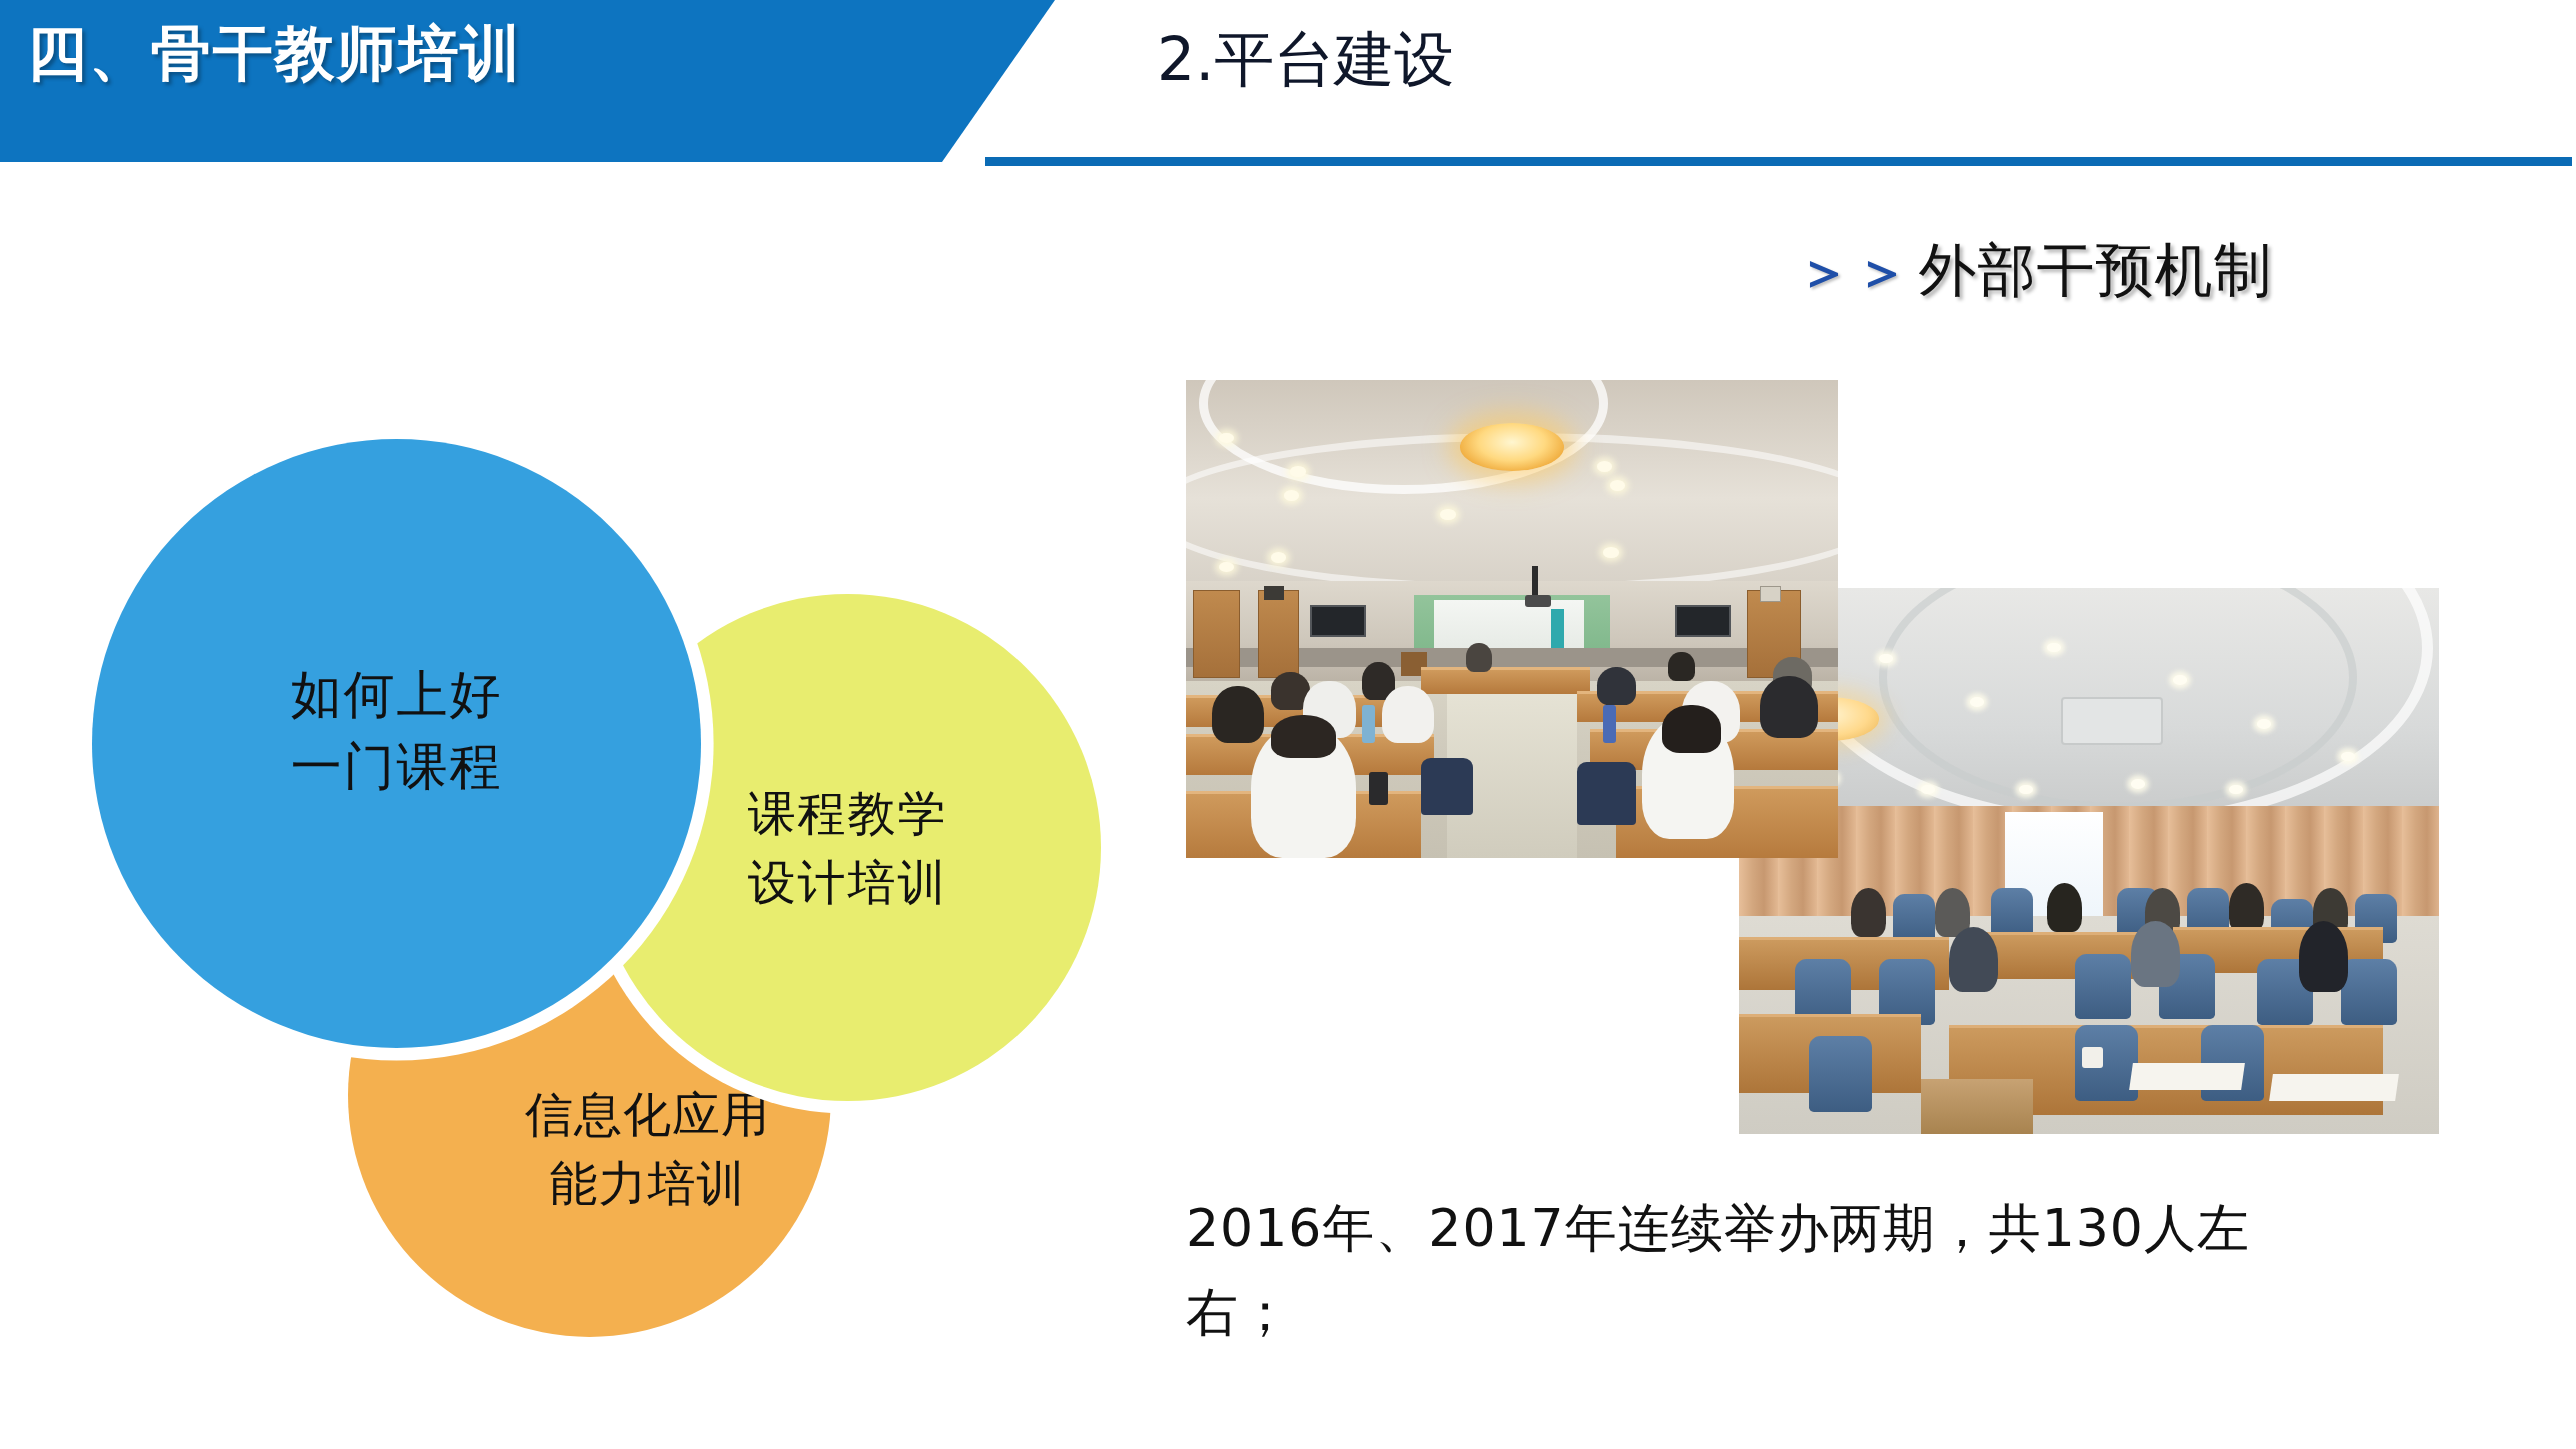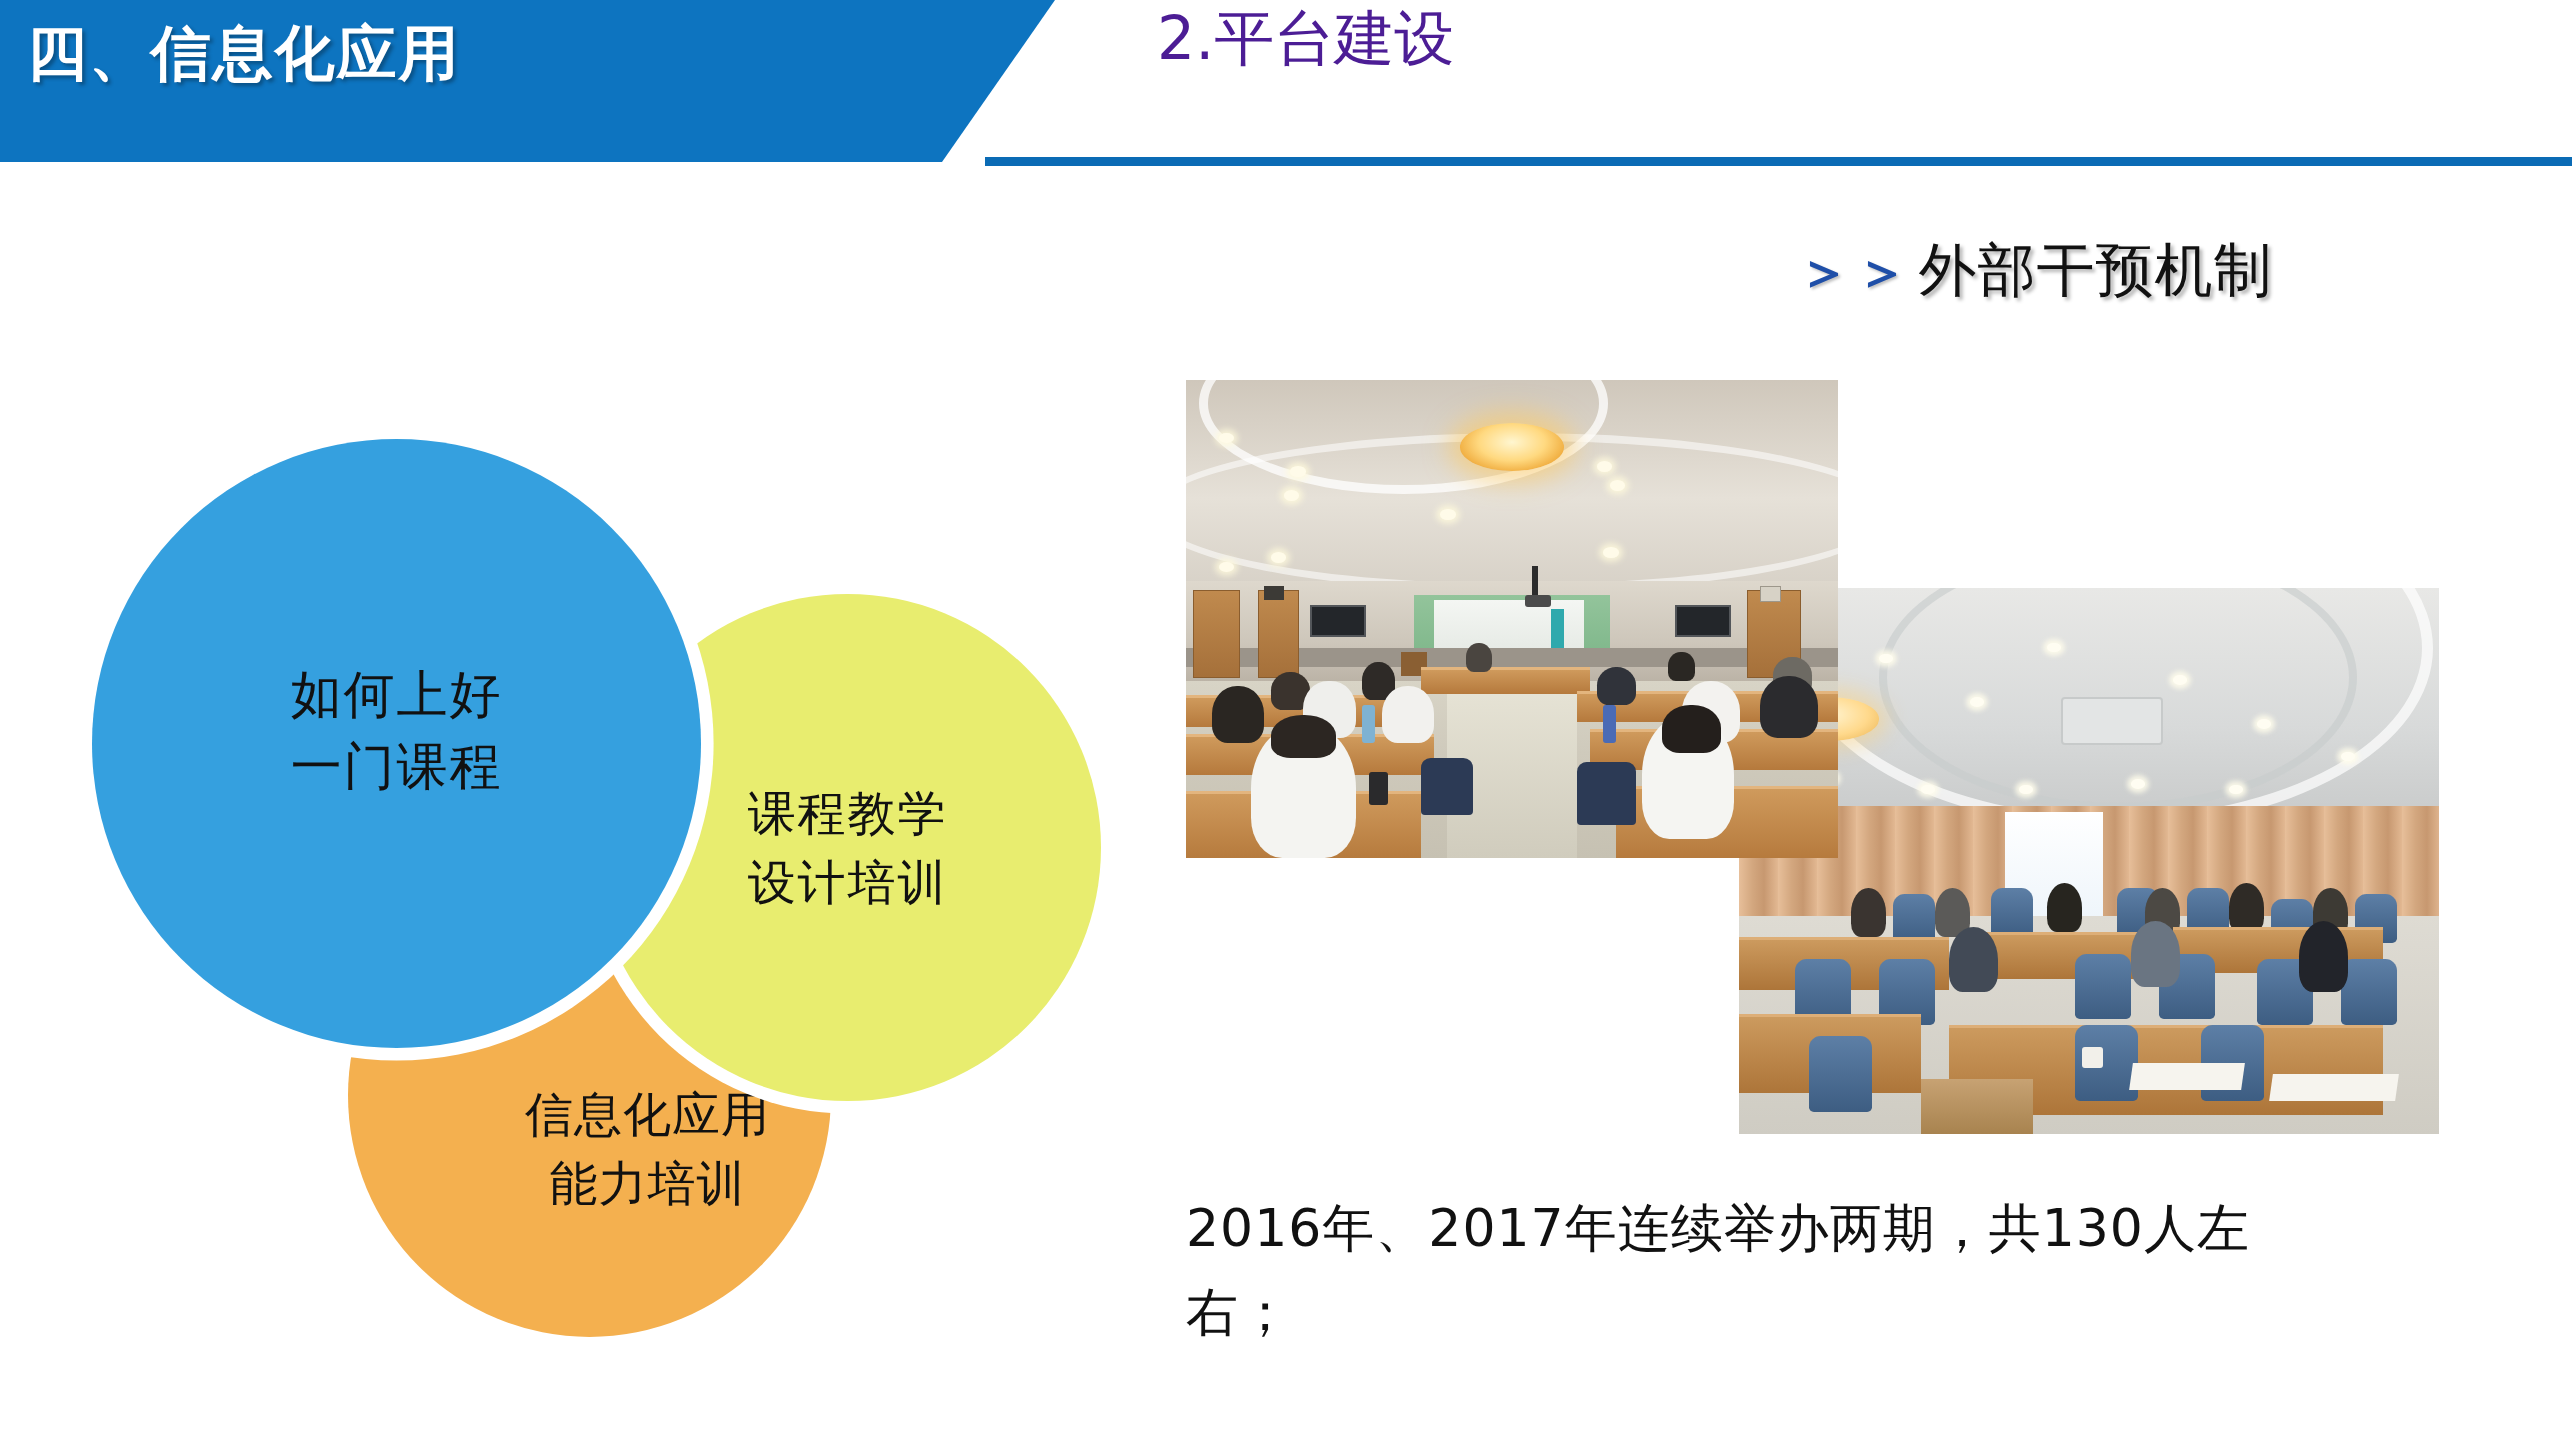--- a/index.html
+++ b/index.html
@@ -17,22 +17,22 @@
     clip-path:polygon(0 0, 1055px 0, 942px 162px, 0 162px);
   }
   #header-banner-title{
     position:absolute;left:27px;top:23px;
     color:#ffffff;font-size:60px;font-weight:bold;letter-spacing:1.9px;
     line-height:1;
     text-shadow:2.9px 2.9px 3.9px rgba(0,0,0,.30);
     white-space:nowrap;
   }
   #section-title{
-    position:absolute;left:1157px;top:8px;
-    color:#4c1d95;font-size:60px;line-height:1;white-space:nowrap;
+    position:absolute;left:1157px;top:29px;
+    color:#0f172a;font-size:60px;line-height:1;white-space:nowrap;
   }
   #header-rule{
     position:absolute;left:985px;top:157px;width:1587px;height:8.7px;
     background:#0b6bb5;
   }
 
   
   #subtitle-row{
     position:absolute;left:1797px;top:232px;
     display:flex;align-items:baseline;white-space:nowrap;
@@ -147,21 +147,21 @@
   #body-text{
     position:absolute;left:1186px;top:1186px;width:1294px;
     color:#111;font-size:52px;line-height:1.62;letter-spacing:1px;
   }
   #body-text div{white-space:nowrap;}
 </style>
 </head>
 <body>
 
 <div id="header-banner">
-  <div id="header-banner-title">四、信息化应用</div>
+  <div id="header-banner-title">四、骨干教师培训</div>
 </div>
 
 <div id="section-title">2.平台建设</div>
 
 <div id="header-rule"></div>
 
 <div id="subtitle-row">
   <span id="subtitle-chevrons">＞＞</span>
   <span id="subtitle-text">外部干预机制</span>
 </div>

